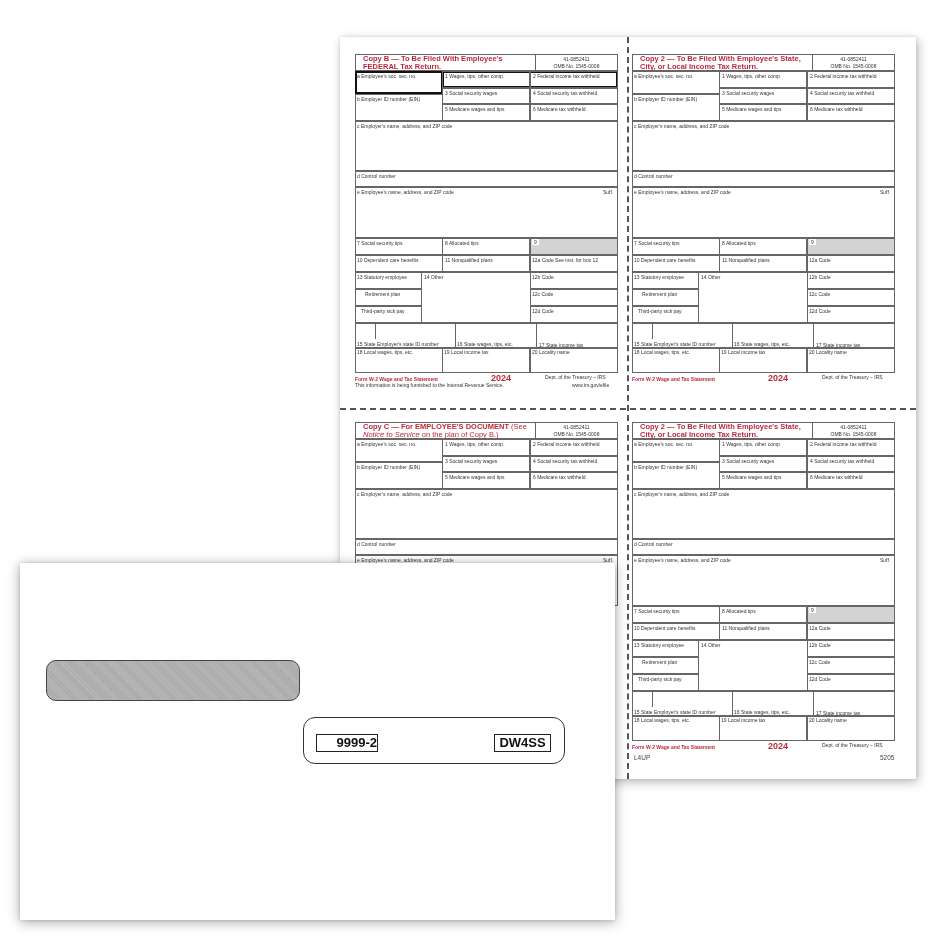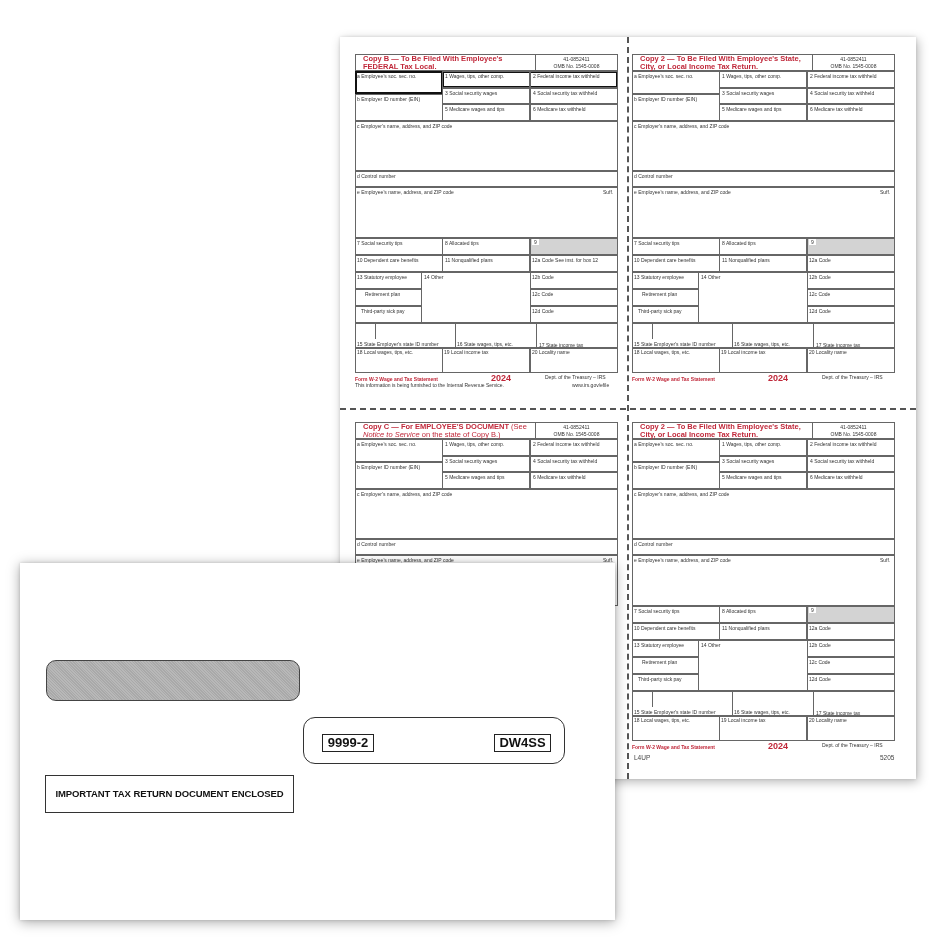--- a/index.html
+++ b/index.html
@@ -78,21 +78,21 @@
 
 <div class="sheet">
   <div class="perf-v"></div>
   <div class="perf-h"></div>
 
   <div class="form" style="left:15px; top:17px;">
     <div class="cell" style="left:0;top:0;width:263px;height:17px;"></div>
     <div class="cell" style="left:180px;top:0;width:83px;height:17px;"></div>
     <div class="hdr-title">
         <div>Copy B — To Be Filed With Employee's</div>
-        <div>FEDERAL Tax Local.</div>
+        <div>FEDERAL Tax Return.</div>
       </div>
     <div class="hdr-right" style="left:180px;top:2px;width:83px;">
         <div>41-0852411</div>
         <div>OMB No. 1545-0008</div>
       </div>
 
     <div class="cell bold-box" style="left:0;top:17px;width:88px;height:23px;"></div>
     <div class="cell" style="left:0;top:40px;width:88px;height:27px;"></div>
     <div class="cell bold-box" style="left:87px;top:17px;width:176px;height:17px;"></div>
     <div class="cell" style="left:87px;top:17px;width:88px;height:17px;"></div>
@@ -240,21 +240,21 @@
     <span class="foot-left" style="left:0;top:322px;">Form W-2 Wage and Tax Statement</span>
     <span class="foot-year" style="left:136px;top:319px;">2024</span>
     <span class="foot-right" style="left:190px;top:320px;">Dept. of the Treasury – IRS</span>
   </div>
 
   <div class="form" style="left:15px; top:385px;">
     <div class="cell" style="left:0;top:0;width:263px;height:17px;"></div>
     <div class="cell" style="left:180px;top:0;width:83px;height:17px;"></div>
     <div class="hdr-title">
         <div><span>Copy C — For EMPLOYEE'S DOCUMENT</span><span class="norm"> (See</span></div>
-        <div><span class="ital">Notice to Service</span><span class="norm"> on the state of Copy B.)</span></div>
+        <div><span class="ital">Notice to Service</span><span class="norm"> on the plan of Copy B.)</span></div>
       </div>
     <div class="hdr-right" style="left:180px;top:2px;width:83px;">
         <div>41-0852411</div>
         <div>OMB No. 1545-0008</div>
       </div>
     <div class="cell" style="left:0;top:17px;width:88px;height:23px;"></div>
     <div class="cell" style="left:0;top:40px;width:88px;height:27px;"></div>
     <div class="cell" style="left:87px;top:17px;width:88px;height:17px;"></div>
     <div class="cell" style="left:87px;top:34px;width:88px;height:16px;"></div>
     <div class="cell" style="left:87px;top:50px;width:88px;height:17px;"></div>
@@ -355,17 +355,16 @@
     <span class="foot-year" style="left:136px;top:319px;">2024</span>
     <span class="foot-right" style="left:190px;top:320px;">Dept. of the Treasury – IRS</span>
     <span class="foot-code" style="left:2px;top:332px;">L4UP</span>
     <span class="foot-code" style="left:248px;top:332px;">5205</span>
   </div>
 </div>
 
 <div class="envelope">
   <div class="env-window"></div>
   <div class="env-addr">
-    <div class="env-code" style="left:18px;width:52px;">9999-2</div>
+    <div class="env-code" style="left:12px;width:62px;text-align:right;">9999-2</div>
     <div class="env-code" style="left:190px;width:57px;">DW4SS</div>
   </div>
-  <div class="env-notice">IMPORTANT TAX RETURN DOCUMENT ENCLOSED</div>
 </div>
 
 </body></html>

